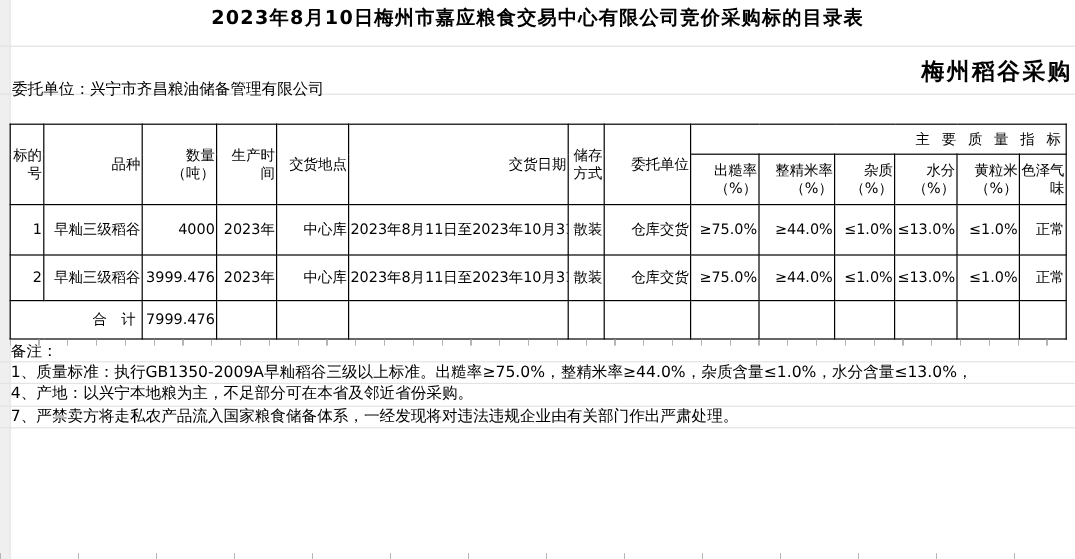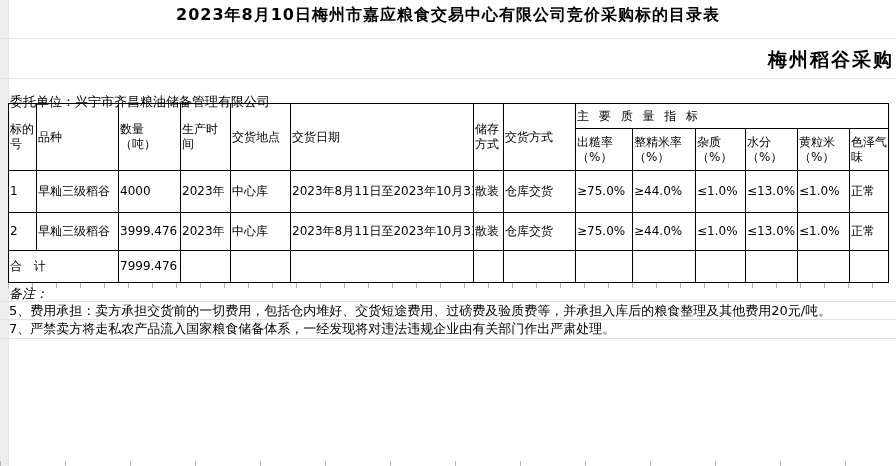--- a/index.html
+++ b/index.html
@@ -5,41 +5,41 @@
   html,body{margin:0;padding:0;}
   body{
     width:896px;height:466px;position:relative;overflow:hidden;
     background:#ffffff;color:#000;
     font-family:"DejaVu Sans","Liberation Sans",sans-serif;
   }
   .left-strip{position:absolute;left:0;top:0;width:8px;height:466px;background:#efefef;border-right:1px solid #e7e7e7;}
   .hline{position:absolute;left:0;width:896px;height:1px;background:#e2e2e2;}
   .title1{position:absolute;top:5px;left:8px;width:880px;text-align:center;font-size:16px;font-weight:bold;letter-spacing:1px;white-space:nowrap;}
   .title2{position:absolute;top:47px;left:14px;width:880px;text-align:right;font-size:19px;font-weight:bold;letter-spacing:2px;font-family:Liberation Mono, monospace;}
-  .client{position:absolute;top:93px;left:10px;font-size:13px;line-height:18px;}
+  .client{position:absolute;top:66px;left:10px;font-size:13px;line-height:18px;}
   table.main{
     position:absolute;left:8px;top:103px;width:881px;
     border-collapse:collapse;table-layout:fixed;
   }
   table.main th, table.main td{
-    border:1px solid #000;padding:0 1px;text-align:left;vertical-align:middle;
+    border:1px solid #000;padding:0 1px;text-align:right;vertical-align:middle;
     font-weight:normal;font-size:12px;line-height:1.25;overflow:hidden;word-break:break-all;
   }
   tr.h1{height:25px;} tr.h2{height:42px;} tr.r1{height:42px;} tr.r2{height:38px;} tr.rt{height:32px;}
   th.grp{letter-spacing:3px;font-size:13px;}
   td.date{white-space:nowrap;font-size:11.5px;}
   td.total-label{letter-spacing:4px;margin-left:48px;}
   .ticks-top{position:absolute;top:283px;left:8px;width:881px;height:5px;
     background:repeating-linear-gradient(to right,#b4b4b4 0 1px,transparent 1px 24px);}
   .ticks-bottom{position:absolute;top:461px;left:0;width:896px;height:5px;
     background:repeating-linear-gradient(to right,#b4b4b4 0 1px,transparent 1px 65px);}
   .notes{position:absolute;top:287px;left:0;width:896px;}
   .note-row{height:17.4px;line-height:17.4px;border-bottom:1px solid #e3e3e3;
     font-size:13px;padding-left:9px;white-space:nowrap;overflow:hidden;}
-  .note-label-row{height:14px;line-height:14px;font-style:italic;}
+  .note-label-row{height:14px;line-height:14px;}
 </style>
 </head>
 <body>
 
 <div class="left-strip"></div>
 <div class="hline" style="top:38px;"></div>
 <div class="hline" style="top:78px;"></div>
 
 <div class="title1">2023年8月10日梅州市嘉应粮食交易中心有限公司竞价采购标的目录表</div>
 <div class="title2">梅州稻谷采购</div>
@@ -64,21 +64,21 @@
   </colgroup>
   <tbody>
       <tr class="h1">
     <th rowspan="2">标的号</th>
     <th rowspan="2">品种</th>
     <th rowspan="2">数量（吨）</th>
     <th rowspan="2">生产时间</th>
     <th rowspan="2">交货地点</th>
     <th rowspan="2">交货日期</th>
     <th rowspan="2">储存方式</th>
-    <th rowspan="2">交货方式</th>
+    <th rowspan="2">委托单位</th>
     <th colspan="6" class="grp">主 要 质 量 指 标</th>
   </tr>
   <tr class="h2">
     <th>出糙率（%）</th>
     <th>整精米率（%）</th>
     <th>杂质（%）</th>
     <th>水分（%）</th>
     <th>黄粒米（%）</th>
     <th>色泽气味</th>
   </tr>
@@ -129,17 +129,18 @@
     <td></td>
     <td></td>
   </tr>
 </tbody>
   </table>
 
 <div class="ticks-top"></div>
 
 <div class="notes">
   <div class="note-row note-label-row">备注：</div>
-  <div class="note-row">5、费用承担：卖方承担交货前的一切费用，包括仓内堆好、交货短途费用、过磅费及验质费等，并承担入库后的粮食整理及其他费用20元/吨。</div>
+  <div class="note-row">1、质量标准：执行GB1350-2009A早籼稻谷三级以上标准。出糙率≥75.0%，整精米率≥44.0%，杂质含量≤1.0%，水分含量≤13.0%，</div>
+  <div class="note-row">4、产地：以兴宁本地粮为主，不足部分可在本省及邻近省份采购。</div>
   <div class="note-row">7、严禁卖方将走私农产品流入国家粮食储备体系，一经发现将对违法违规企业由有关部门作出严肃处理。</div>
 </div>
 
 <div class="ticks-bottom"></div>
 
 </body></html>

